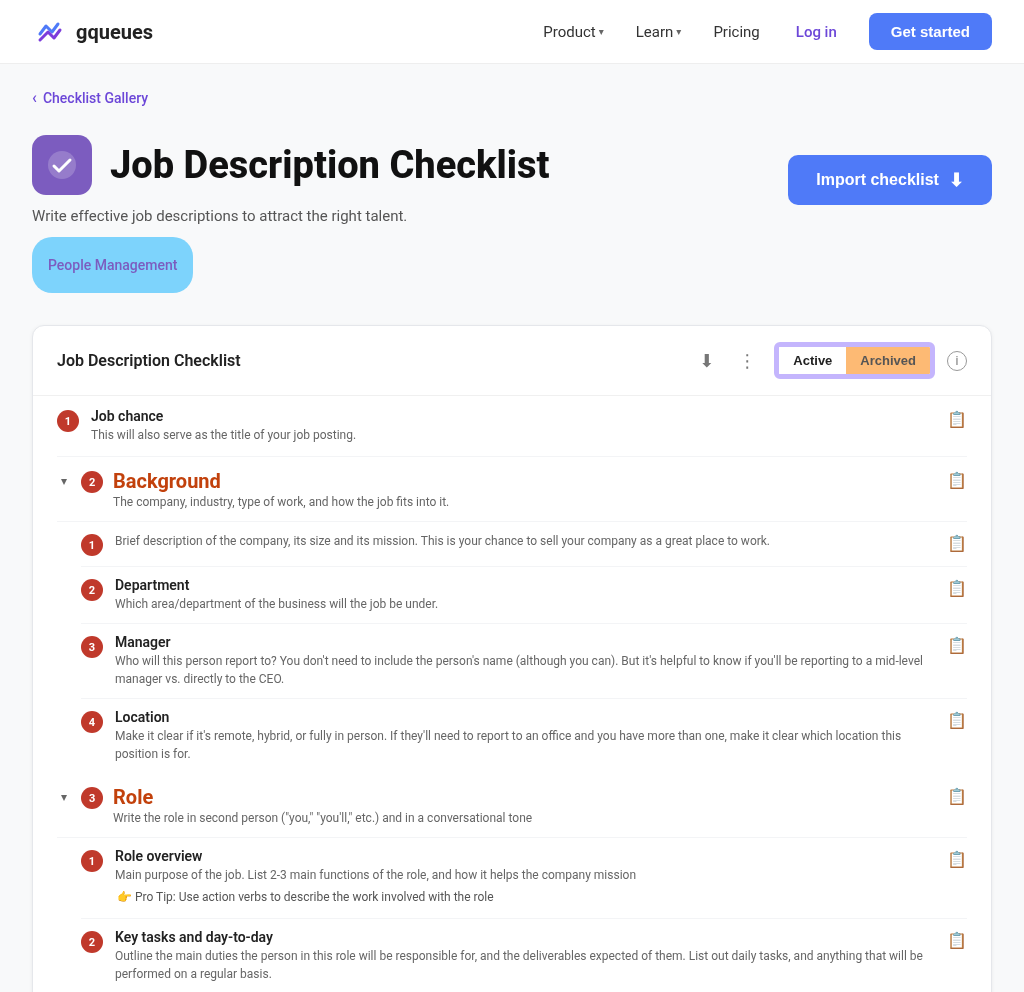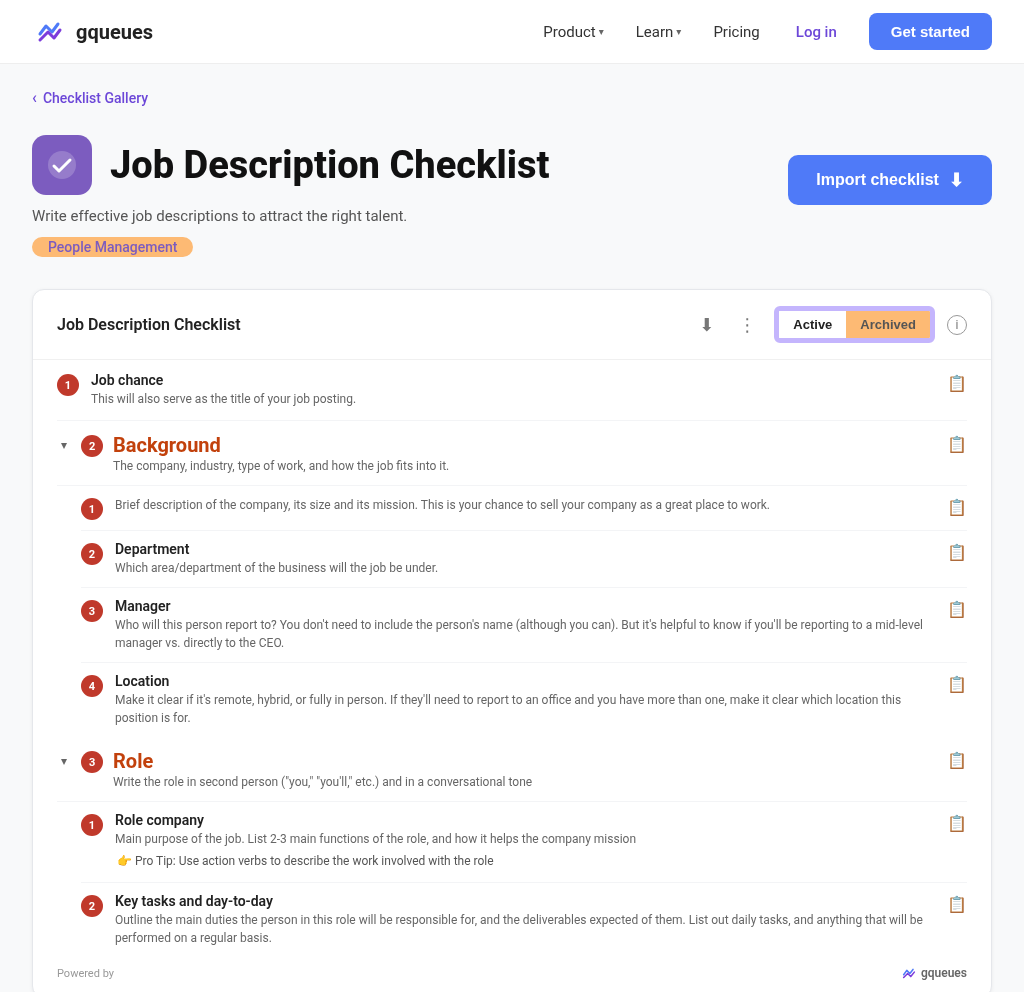--- a/index.html
+++ b/index.html
@@ -23,21 +23,21 @@
     .breadcrumb { display: flex; align-items: center; gap: 6px; color: #6c47d8; font-size: 14px; font-weight: 500; cursor: pointer; margin-bottom: 28px; }
     .breadcrumb-arrow { font-size: 16px; }
 
     
     .hero { display: flex; align-items: flex-start; position: relative; overflow: hidden; margin-bottom: 32px; }
     .hero-left { flex: 1; }
     .hero-title-row { display: flex; align-items: center; gap: 18px; margin-bottom: 12px; }
     .hero-icon { width: 60px; height: 60px; background: #7c5cbf; border-radius: 14px; display: flex; align-items: center; justify-content: center; flex-shrink: 0; }
     .hero-title { font-size: 38px; font-weight: 800; color: #111; }
     .hero-subtitle { font-size: 15px; color: #555; margin-bottom: 12px; }
-    .tag { display: inline-block; background: #fdba74; color: #7c5cbf; border-radius: 20px; padding: 2px 16px; font-size: 14px; font-weight: 500; }
+    .tag { display: inline-block; background: #7dd3fc; color: #7c5cbf; border-radius: 20px; padding: 20px 16px; font-size: 14px; font-weight: 500; }
 
     .hero-right { position: absolute; right: 0; top: 20px; display: flex; flex-direction: column; align-items: flex-start; gap: 16px; }
     .import-btn { background: #4f7af8; color: #fff; border: none; padding: 14px 28px; border-radius: 10px; font-size: 16px; font-weight: 600; cursor: pointer; display: flex; align-items: center; gap: 10px; }
     .import-btn .dl-icon { font-size: 18px; }
 
     
     .card { background: #fff; border: 1px solid #e5e7eb; border-radius: 12px; padding: 0 0 12px; margin-bottom: 40px; box-shadow: 0 1px 4px rgba(0,0,0,0.06); }
     .card-header { display: flex; align-items: center; padding: 16px 24px; border-bottom: 1px solid #f0f0f0; }
     .card-title { font-size: 16px; font-weight: 600; color: #222; flex: 1; }
     .card-actions { display: flex; align-items: center; gap: 12px; }
@@ -209,21 +209,21 @@
           <div class="section-title">Role</div>
           <div class="section-desc">Write the role in second person ("you," "you'll," etc.) and in a conversational tone</div>
         </div>
         <span class="item-icon">📋</span>
       </div>
 
       <div class="sub-items">
         <div class="sub-item-row">
           <div class="num-badge">1</div>
           <div class="item-content">
-            <div class="item-title">Role company</div>
+            <div class="item-title">Role overview</div>
             <div class="item-desc">Main purpose of the job. List 2-3 main functions of the role, and how it helps the company mission</div>
             <div class="pro-tip">👉 Pro Tip: Use action verbs to describe the work involved with the role</div>
           </div>
           <span class="item-icon">📋</span>
         </div>
         <div class="sub-item-row">
           <div class="num-badge">2</div>
           <div class="item-content">
             <div class="item-title">Key tasks and day-to-day</div>
             <div class="item-desc">Outline the main duties the person in this role will be responsible for, and the deliverables expected of them. List out daily tasks, and anything that will be performed on a regular basis.</div>

